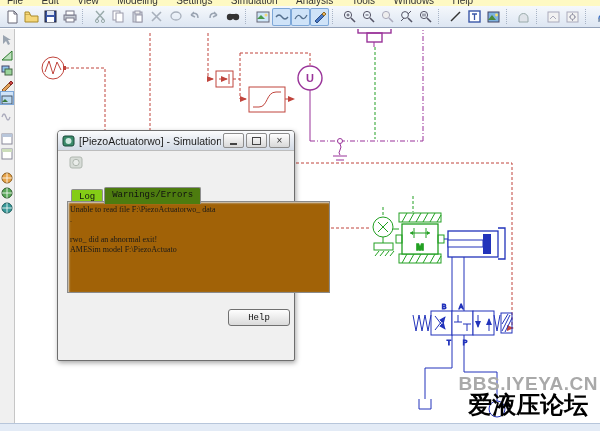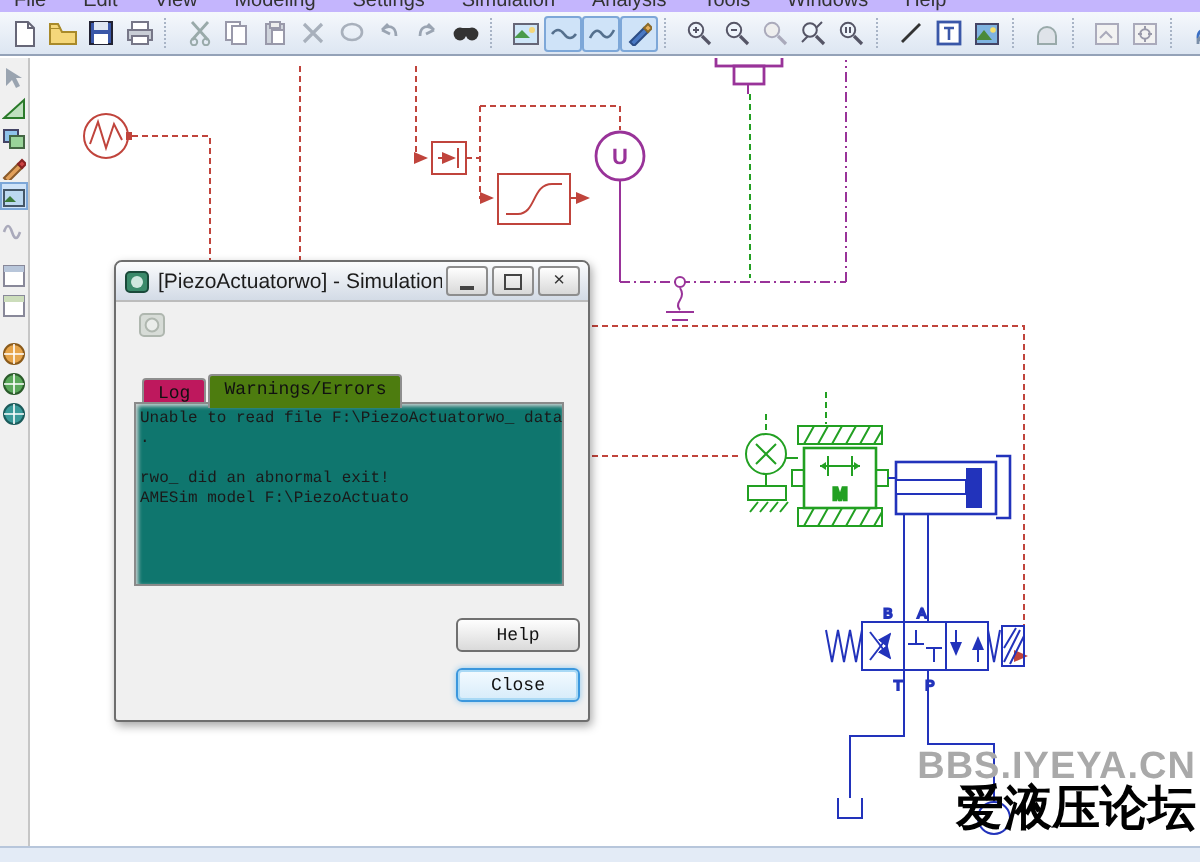--- a/index.html
+++ b/index.html
@@ -1,20 +1,20 @@
 <!DOCTYPE html>
 <html><head>
 <meta charset="utf-8">
 <style>
   html,body{margin:0;padding:0}
   body{width:600px;height:431px;overflow:hidden;position:relative;background:#fff;
        font-family:"Liberation Sans",sans-serif;-webkit-font-smoothing:antialiased}
 
   
-  #menubar{position:absolute;top:0;left:0;right:0;height:6px;background:#c4b5fd;overflow:hidden;white-space:nowrap}
+  #menubar{position:absolute;top:0;left:0;right:0;height:6px;background:#fef9c3;overflow:hidden;white-space:nowrap}
   #menubar .mi{display:inline-block;font-size:10px;color:#333;margin-top:-5px;padding:0 7px;vertical-align:top}
 
   
   #toolbar{position:absolute;top:6px;left:0;right:0;height:22px;
            background:linear-gradient(#f5f8fc,#dde6f2);border-bottom:1px solid #94a2b8;
            display:flex;align-items:center;padding-left:3px;box-sizing:border-box}
   .tb{width:19px;height:18px;display:inline-flex;align-items:center;justify-content:center;border-radius:2px;flex:none}
   .tb.pressed{background:#cfe3f8;box-shadow:inset 0 0 0 1px #7da7d8}
   .sep{width:4px;height:15px;border-left:1px dotted #a8b4c6;margin:0 3px;flex:none}
 
@@ -22,45 +22,45 @@
   #sidebar{position:absolute;top:29px;left:0;width:14px;bottom:7px;background:#f0f0f0;border-right:1px solid #c6c6c6}
   .sb{display:block;width:12px;height:12px;margin:3px 0 3px 1px}
   .sb.pressed{background:#cfe3f8;outline:1px solid #7da7d8}
   .sb.gap{height:6px}
 
   
   #canvas{position:absolute;left:15px;top:29px;right:0;bottom:7px;background:#fff}
   #schematic{position:absolute;left:0;top:0}
 
   
-  #watermark{position:absolute;right:2px;top:374px;text-align:right;font-weight:bold;line-height:1.02;z-index:5;pointer-events:none}
+  #watermark{position:absolute;right:2px;top:374px;text-align:center;font-weight:bold;line-height:1.02;z-index:5;pointer-events:none}
   #watermark .w1{font-size:19px;color:#a9a9a9;letter-spacing:.5px}
   #watermark .w2{font-size:24px;color:#000000}
 
   
   #dialog{position:absolute;left:57px;top:130px;width:238px;height:231px;z-index:10;
           background:#f0f0f0;border:1px solid #6e6e6e;border-radius:4px 4px 2px 2px;
           box-shadow:1px 2px 5px rgba(0,0,0,.35);box-sizing:border-box}
   .titlebar{height:19px;background:linear-gradient(#fbfcfd,#e4e9f0 55%,#d3dbe6);
             border-bottom:1px solid #bcbcbc;display:flex;align-items:center;padding:0 4px;border-radius:3px 3px 0 0}
   .dlgtitle{flex:1;font-size:10.5px;color:#1c1c1c;padding-left:4px;white-space:nowrap;overflow:hidden}
   .winbtn{width:19px;height:13px;border:1px solid #8d8d8d;border-radius:2px;margin-left:2px;flex:none;
           background:linear-gradient(#fefefe,#d8d8d8);display:inline-flex;align-items:center;justify-content:center;
           font-size:10px;line-height:10px;color:#333}
   .minbar{width:7px;height:2px;background:#444;margin-top:7px}
   .maxbox{width:7px;height:6px;border:1px solid #444}
   .ghosticon{position:absolute;left:11px;top:24px;opacity:.75}
   .tabs{position:absolute;left:13px;top:55px;white-space:nowrap}
   .tab{display:inline-block;font-family:"Liberation Mono","DejaVu Sans Mono",monospace;font-size:9px;color:#111;
-       border:1px solid #8e8e8e;border-bottom:none;border-radius:2px 2px 0 0;background:#be185d;
+       border:1px solid #8e8e8e;border-bottom:none;border-radius:2px 2px 0 0;background:#84cc16;
        padding:2px 7px 2px;margin-right:1px;position:relative;vertical-align:bottom}
   .tab.active{background:#4d7c0f;padding-bottom:4px;z-index:3}
-  .logpanel{position:absolute;left:9px;top:70px;width:215px;height:92px;background:#0f766e;
+  .logpanel{position:absolute;left:9px;top:70px;width:263px;height:92px;background:#a16207;
             border:1px solid #8a8a8a;box-shadow:inset 1px 1px 2px #d8d8d8;z-index:2;
-            font-family:Liberation Mono, monospace;font-size:8px;line-height:10px;
+            font-family:Liberation Serif, serif;font-size:8px;line-height:10px;
             color:#1a1a1a;padding:3px 2px;box-sizing:border-box;overflow:hidden}
   .ln{white-space:pre;height:10px}
   .dbtn{position:absolute;width:62px;height:17px;font-family:"Liberation Mono","DejaVu Sans Mono",monospace;
         font-size:9px;color:#111;background:linear-gradient(#fefefe,#dadada);
         border:1px solid #707070;border-radius:3px;padding:0}
   #helpbtn{left:170px;top:178px}
   #closebtn{left:170px;top:203px;border:1px solid #3b97dd;box-shadow:0 0 0 1px #a9d9f5 inset, 0 0 3px #8cc6ec;
             background:linear-gradient(#f4fbff,#d7ecfa)}
 
   
@@ -483,16 +483,15 @@
 
   <div class="logpanel">
     <div class="ln">Unable to read file F:\PiezoActuatorwo_ data</div>
     <div class="ln">.</div>
     <div class="ln"></div>
     <div class="ln">rwo_ did an abnormal exit!</div>
     <div class="ln">AMESim model F:\PiezoActuato</div>
   </div>
 
   <button class="dbtn" id="helpbtn">Help</button>
-  <button class="dbtn" id="closebtn">Close</button>
 </div>
 
 <div id="hscroll"></div>
 
 </body></html>

